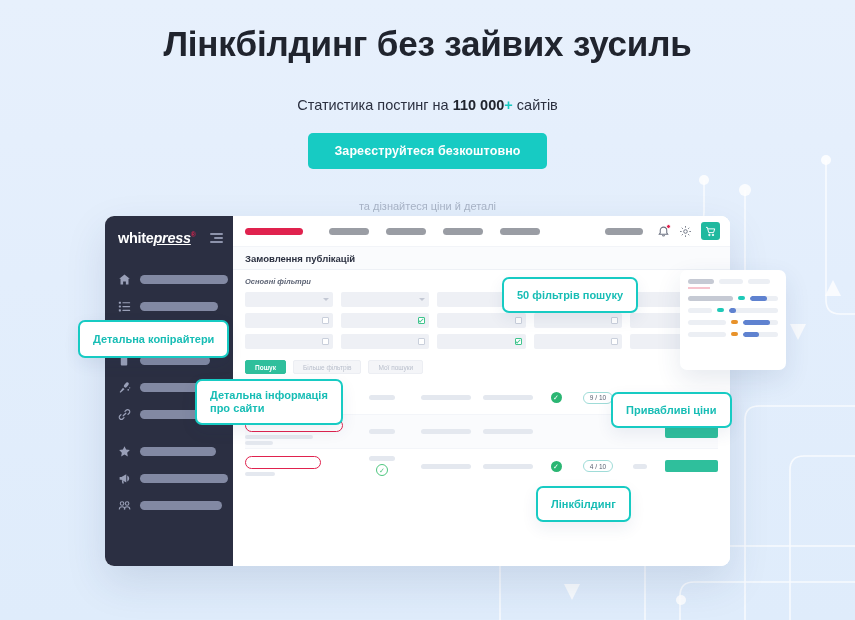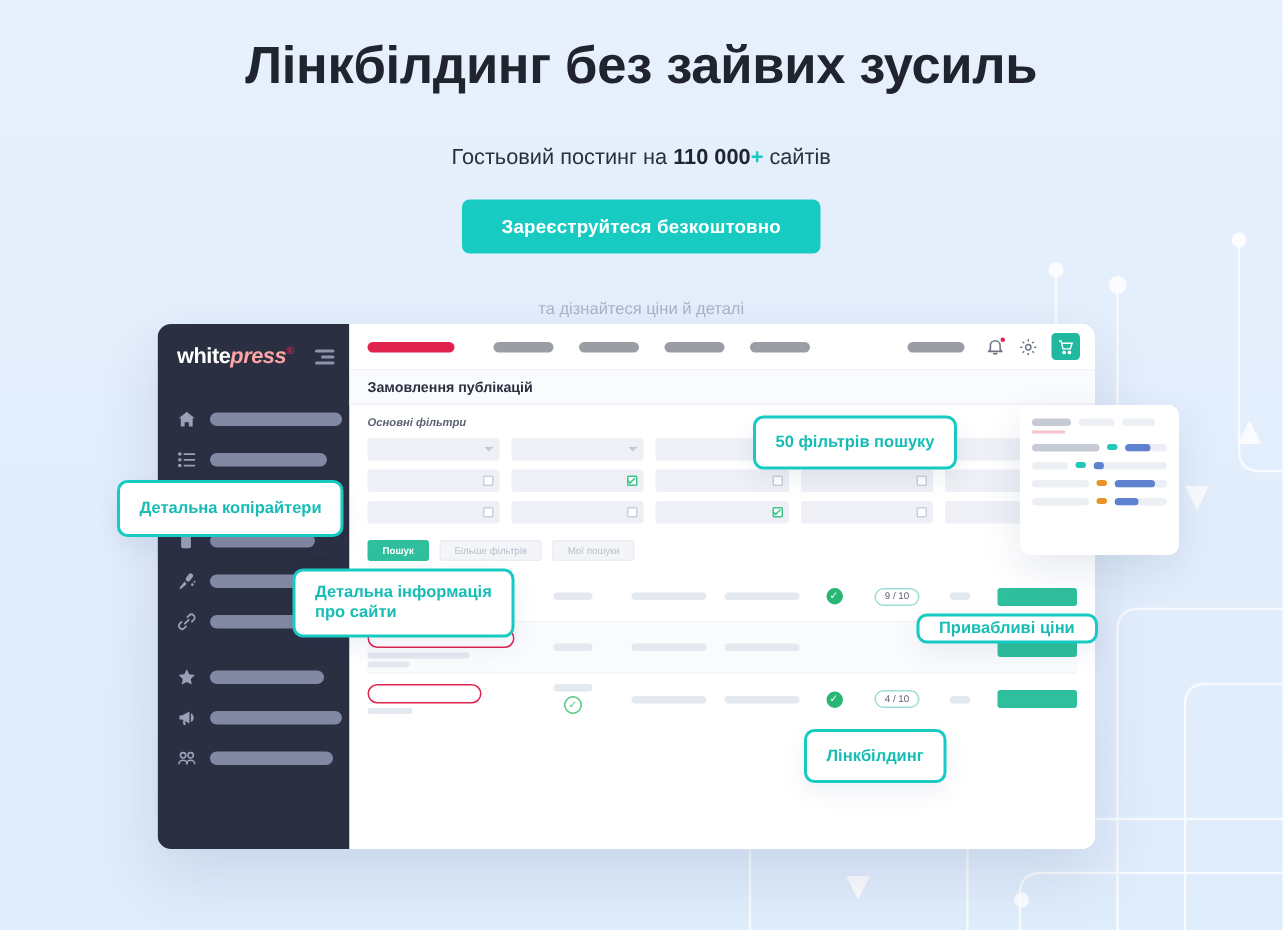--- a/index.html
+++ b/index.html
@@ -53,21 +53,21 @@
   
   .sidebar {
     width:128px; background:#2b2f42; flex-shrink:0;
     padding:0; position:relative;
   }
   .logo-row {
     height:36px; display:flex; align-items:center;
     padding:0 10px 0 13px; margin-top:4px;
   }
   .logo { font-size:14.5px; font-weight:bold; color:#ffffff; letter-spacing:-.3px; }
-  .logo .press { color:#fca5a5; font-style:italic; font-weight:bold; }
+  .logo .press { color:#ffffff; font-style:italic; font-weight:bold;text-decoration:underline; }
   .logo .reg { font-size:7px; vertical-align:super; color:#e0224e; }
   .burger {
     margin-left:auto; width:13px; height:10px; position:relative;
   }
   .burger span {
     position:absolute; left:0; height:1.6px; background:#8d93ab; border-radius:1px;
   }
   .burger span:nth-child(1){ top:0; width:13px; }
   .burger span:nth-child(2){ top:4px; width:9px; left:4px; }
   .burger span:nth-child(3){ top:8px; width:13px; }
@@ -190,21 +190,21 @@
   
   .callout {
     position:absolute; background:#fff; border:2px solid #17cbc3; border-radius:7px;
     color:#17bdb5; font-weight:bold; font-size:11px; z-index:9;
     display:flex; align-items:center; padding:0 13px;
     box-shadow:0 6px 16px rgba(40,60,110,.08);
   }
   #co-copywriters { left:78px; top:320px; height:38px; }
   #co-filters     { left:502px; top:277px; height:36px; }
   #co-details     { left:195px; top:379px; height:46px; line-height:1.22; align-items:center; }
-  #co-prices      { left:611px; top:409px; height:20px; }
+  #co-prices      { left:611px; top:392px; height:36px; }
   #co-stats       { left:536px; top:486px; height:36px; }
 </style>
 </head>
 <body>
 
 <svg class="bg-pattern" viewBox="0 0 855 620" preserveAspectRatio="none">
   <g fill="none" stroke="#ffffff" stroke-width="1.6" opacity="0.75">
     <path d="M645 620 L645 300 Q645 286 659 286 L731 286 Q745 286 745 272 L745 190"></path>
     <path d="M745 620 L745 420 Q745 406 759 406 L855 406"></path>
     <path d="M600 240 Q600 226 614 226 L690 226 Q704 226 704 212 L704 180"></path>
@@ -227,21 +227,21 @@
     <polygon points="690,520 698,536 682,536"></polygon>
   </g>
   <g fill="none" stroke="#ffffff" stroke-width="1.2" opacity="0.55">
     <path d="M600 290 L620 290"></path>
     <path d="M596 286 L596 294"></path>
   </g>
 </svg>
 
 <div class="hero">
   <h1 class="hero-title">Лінкбілдинг без зайвих зусиль</h1>
-  <p class="hero-sub"><span>Гостьовий постинг на </span><b>110 000</b><span class="plus">+</span><span> сайтів</span></p>
+  <p class="hero-sub"><span>Статистика постинг на </span><b>110 000</b><span class="plus">+</span><span> сайтів</span></p>
   <div class="cta-wrap">
     <button class="cta-btn">Зареєструйтеся безкоштовно</button>
   </div>
   <p class="hero-note">та дізнайтеся ціни й деталі</p>
 </div>
 
 <div class="app">
   <div class="app-inner">
 
     <aside class="sidebar">

